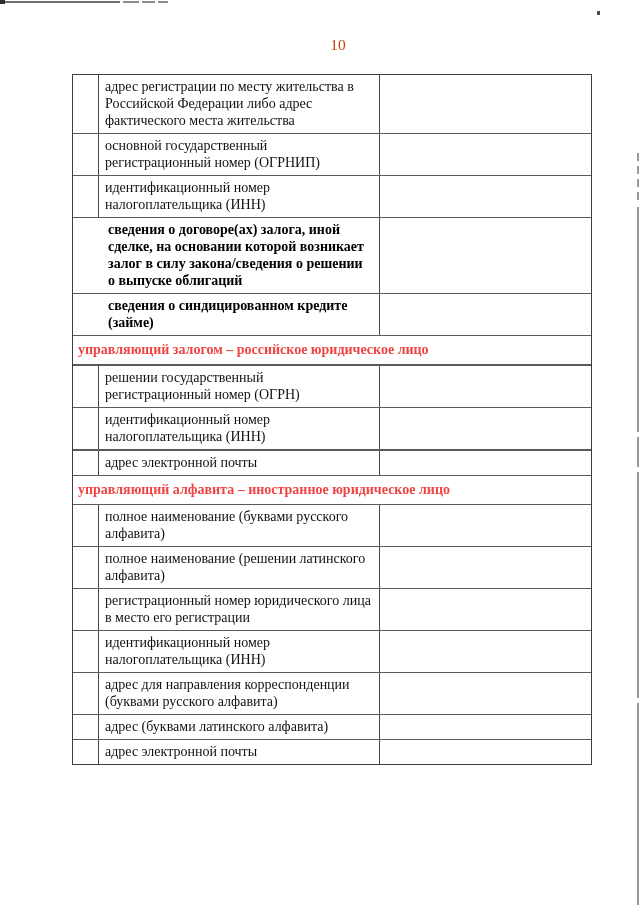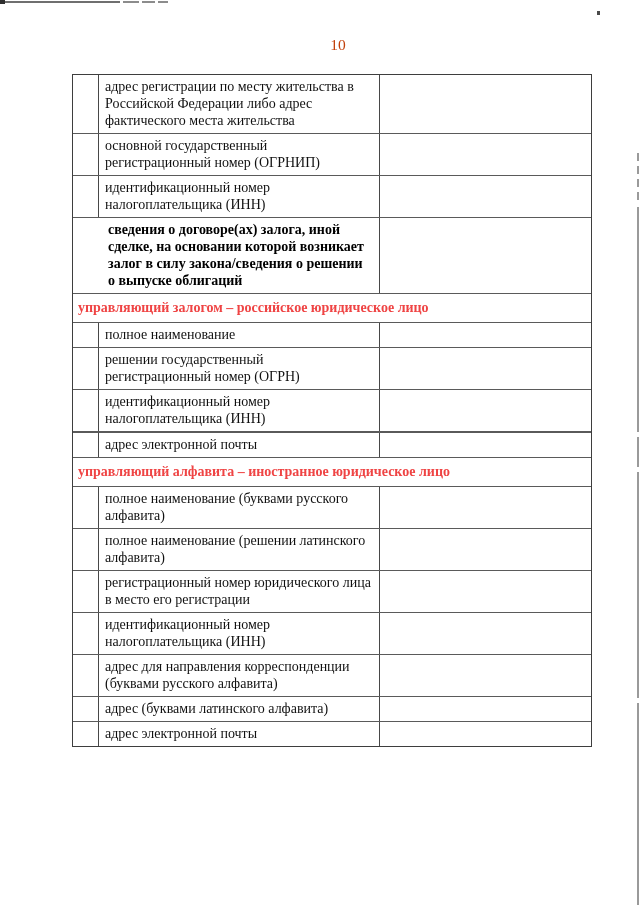--- a/index.html
+++ b/index.html
@@ -78,26 +78,29 @@
       </div>
       <div class="row field">
         <div class="cell indent"></div>
         <div class="cell label">идентификационный номер налогоплательщика (ИНН)</div>
         <div class="cell value"></div>
       </div>
       <div class="row bold_field">
         <div class="cell label">сведения о договоре(ах) залога, иной сделке, на основании которой возникает залог в силу закона/сведения о решении о выпуске облигаций</div>
         <div class="cell value"></div>
       </div>
+      <div class="row bold_field">
+        <div class="cell label">сведения о синдицированном кредите (займе)</div>
+        <div class="cell value"></div>
+      </div>
       <div class="row section">
         <div class="cell label">управляющий залогом – российское юридическое лицо</div>
       </div>
       <div class="row field">
         <div class="cell indent"></div>
-        <div class="cell label">полное наименование</div>
         <div class="cell value"></div>
       </div>
       <div class="row field">
         <div class="cell indent"></div>
         <div class="cell label">решении государственный регистрационный номер (ОГРН)</div>
         <div class="cell value"></div>
       </div>
       <div class="row field">
         <div class="cell indent"></div>
         <div class="cell label">идентификационный номер налогоплательщика (ИНН)</div>

